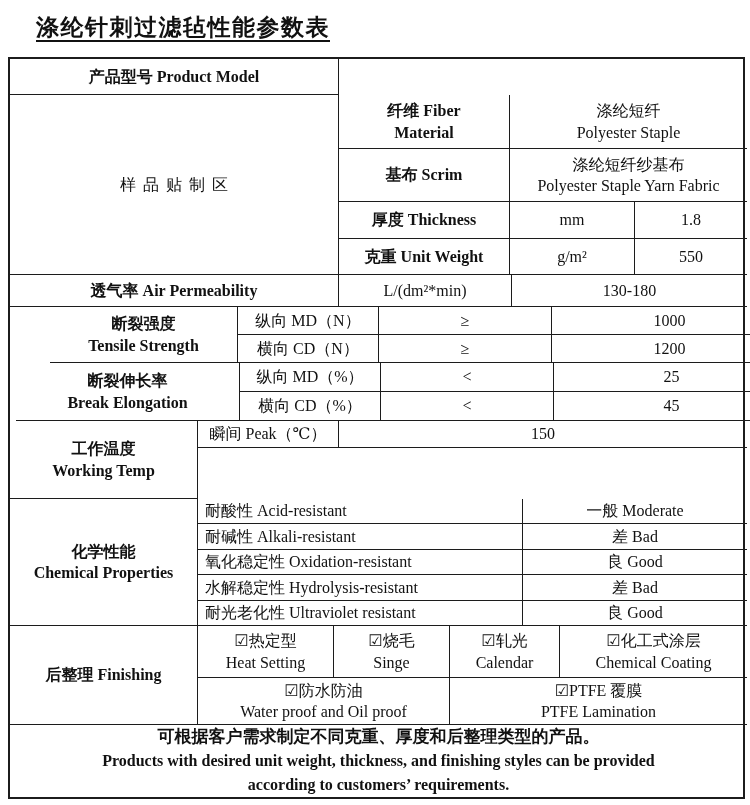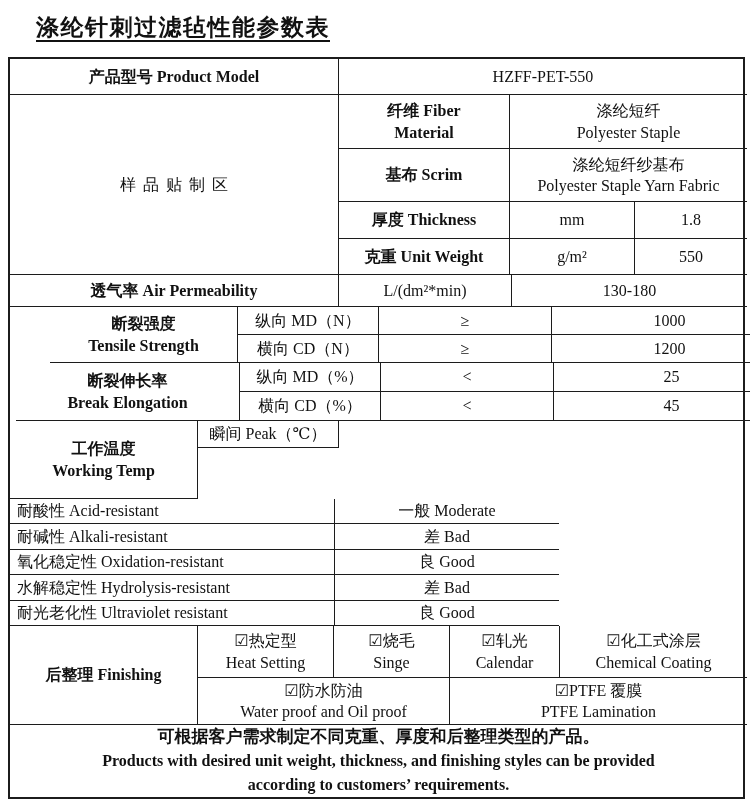--- a/index.html
+++ b/index.html
@@ -27,21 +27,20 @@
 <body>
 
 <div class="page">
 
   <div class="title">涤纶针刺过滤毡性能参数表</div>
 
   <div class="tbl">
 
     <div class="row">
       <div class="c b" style="width:329px;height:36px;">产品型号 Product Model</div>
-      <div class="c last" style="width:408px;height:36px;">HZFF-PET-550</div>
     </div>
 
     <div class="row">
       <div class="c" style="width:329px;height:180px;">
         <span class="spread">样品贴制区</span>
       </div>
       <div class="col" style="width:408px;">
         <div class="row">
           <div class="c b" style="width:171px;height:54px;">
             <span>纤维 Fiber</span>
@@ -117,25 +116,30 @@
     </div>
 
     <div class="row">
       <div class="c b" style="width:188px;height:78px;">
         <span>工作温度</span>
         <span>Working Temp</span>
       </div>
       <div class="col" style="width:549px;">
         <div class="row">
           <div class="c" style="width:141px;height:27px;">瞬间  Peak（℃）</div>
-        </div>
-      </div>
-    </div>
-
-    <div class="row">
+          <div class="c last" style="width:408px;height:27px;">150</div>
+        </div>
+      </div>
+    </div>
+
+    <div class="row">
+      <div class="c b" style="width:188px;height:127px;">
+        <span>化学性能</span>
+        <span>Chemical Properties</span>
+      </div>
       <div class="col" style="width:549px;">
         <div class="row">
           <div class="c hl" style="width:325px;height:25px;">耐酸性 Acid-resistant</div>
           <div class="c last" style="width:224px;height:25px;">一般 Moderate</div>
         </div>
         <div class="row">
           <div class="c hl" style="width:325px;height:26px;text-align:center;">耐碱性 Alkali-resistant</div>
           <div class="c last" style="width:224px;height:26px;">差 Bad</div>
         </div>
         <div class="row">

